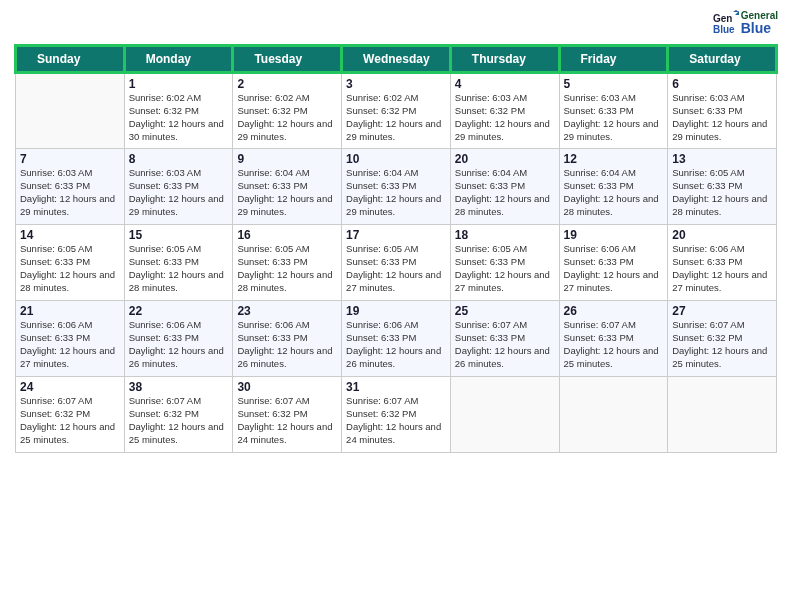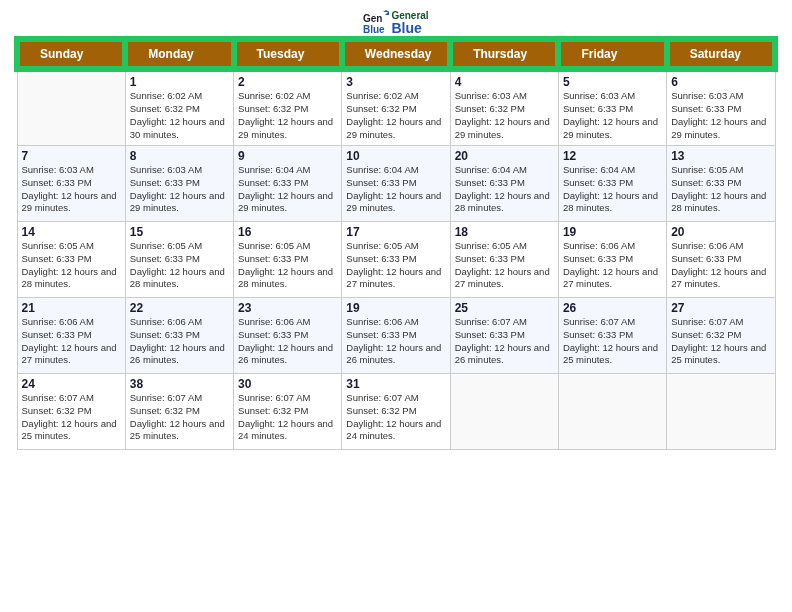--- a/index.html
+++ b/index.html
@@ -9,22 +9,23 @@
       width: 792px;
       height: 612px;
       overflow: hidden;
     }
     .container {
       width: 792px;
       padding: 10px 14px 10px 14px;
     }
     .header {
       display: flex;
-      justify-content: center;
+      justify-content: flex-end;
       align-items: flex-start;
+      margin-bottom: 8px;
     }
     .logo {
       display: flex;
       align-items: center;
       gap: 4px;
     }
     .title-block {
       text-align: right;
     }
     .month-title {
@@ -37,27 +38,27 @@
       font-size: 15px;
       color: #333;
       margin-top: 2px;
     }
     table {
       width: 100%;
       border-collapse: collapse;
       table-layout: fixed;
     }
     thead tr th {
-      background-color: #a16207;
+      background-color: #0f766e;
       color: #fff;
       font-size: 12px;
       font-weight: bold;
       padding: 5px 20px;
       text-align: left;
-      border: 6px solid #22c55e;
+      border: 3px solid #22c55e;
     }
     tbody tr td {
       border: 1px solid #ccc;
       vertical-align: top;
       padding: 3px 4px;
       height: 76px;
       font-size: 10px;
       color: #222;
       background: #fff;
     }

